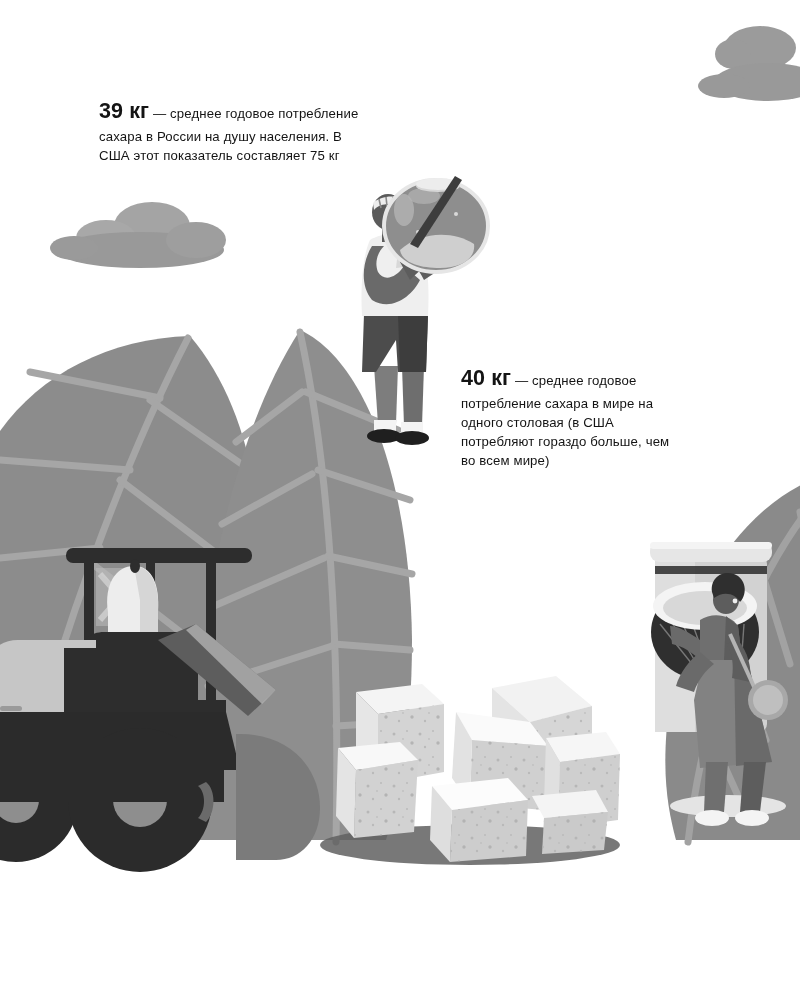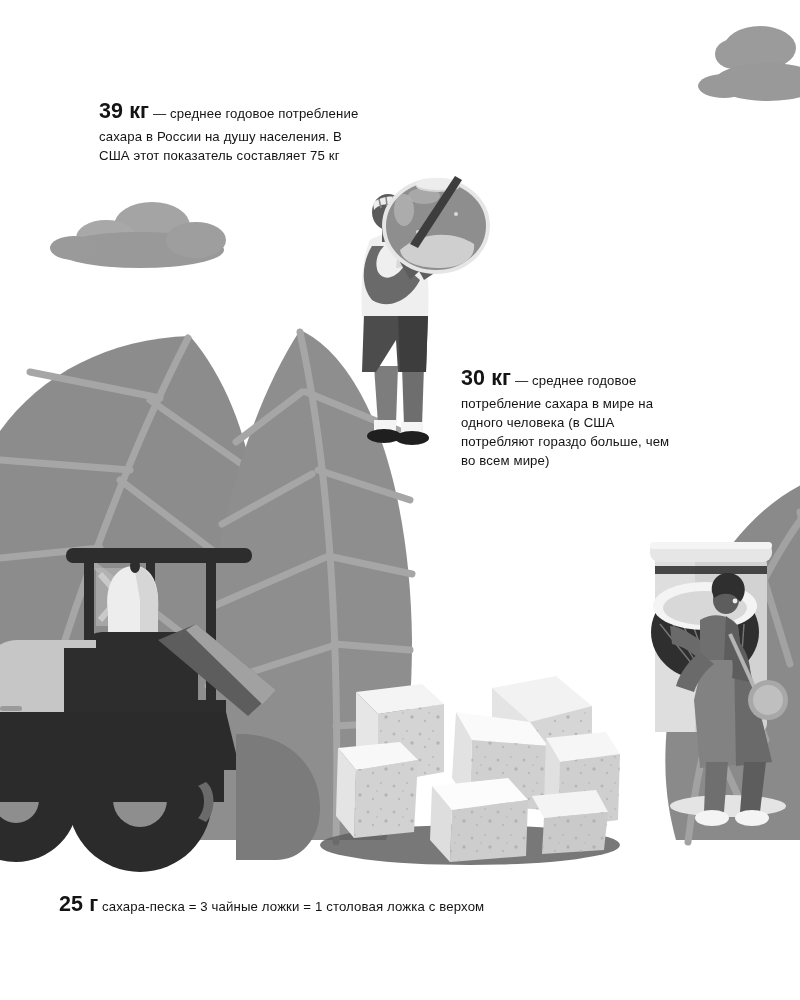--- a/index.html
+++ b/index.html
@@ -337,20 +337,17 @@
     </g>
   </svg>
 
   <div class="callout" id="callout-39">
     <span class="big">39 кг</span><span class="dash"> — </span><span class="body">среднее годовое потребление сахара в России на душу населения. В США этот показатель составляет 75 кг</span>
   </div>
 
 
 
   <div class="callout" id="callout-20">
-    <span class="big">30 кг</span><span class="dash"> — </span><span class="body">среднее годовое потребление сахара в мире на одного человека (в США потребляют гораздо больше, чем во всем мире)</span>
+    <span class="big">40 кг</span><span class="dash"> — </span><span class="body">среднее годовое потребление сахара в мире на одного столовая (в США потребляют гораздо больше, чем во всем мире)</span>
   </div>
 
-  <div class="callout" id="callout-25c">
-    <span class="big">25 г</span><span class="dash"> </span><span class="body">сахара-песка = 3 чайные ложки = 1 столовая ложка с верхом</span>
-  </div>
 
 </div>
 
 </body></html>

